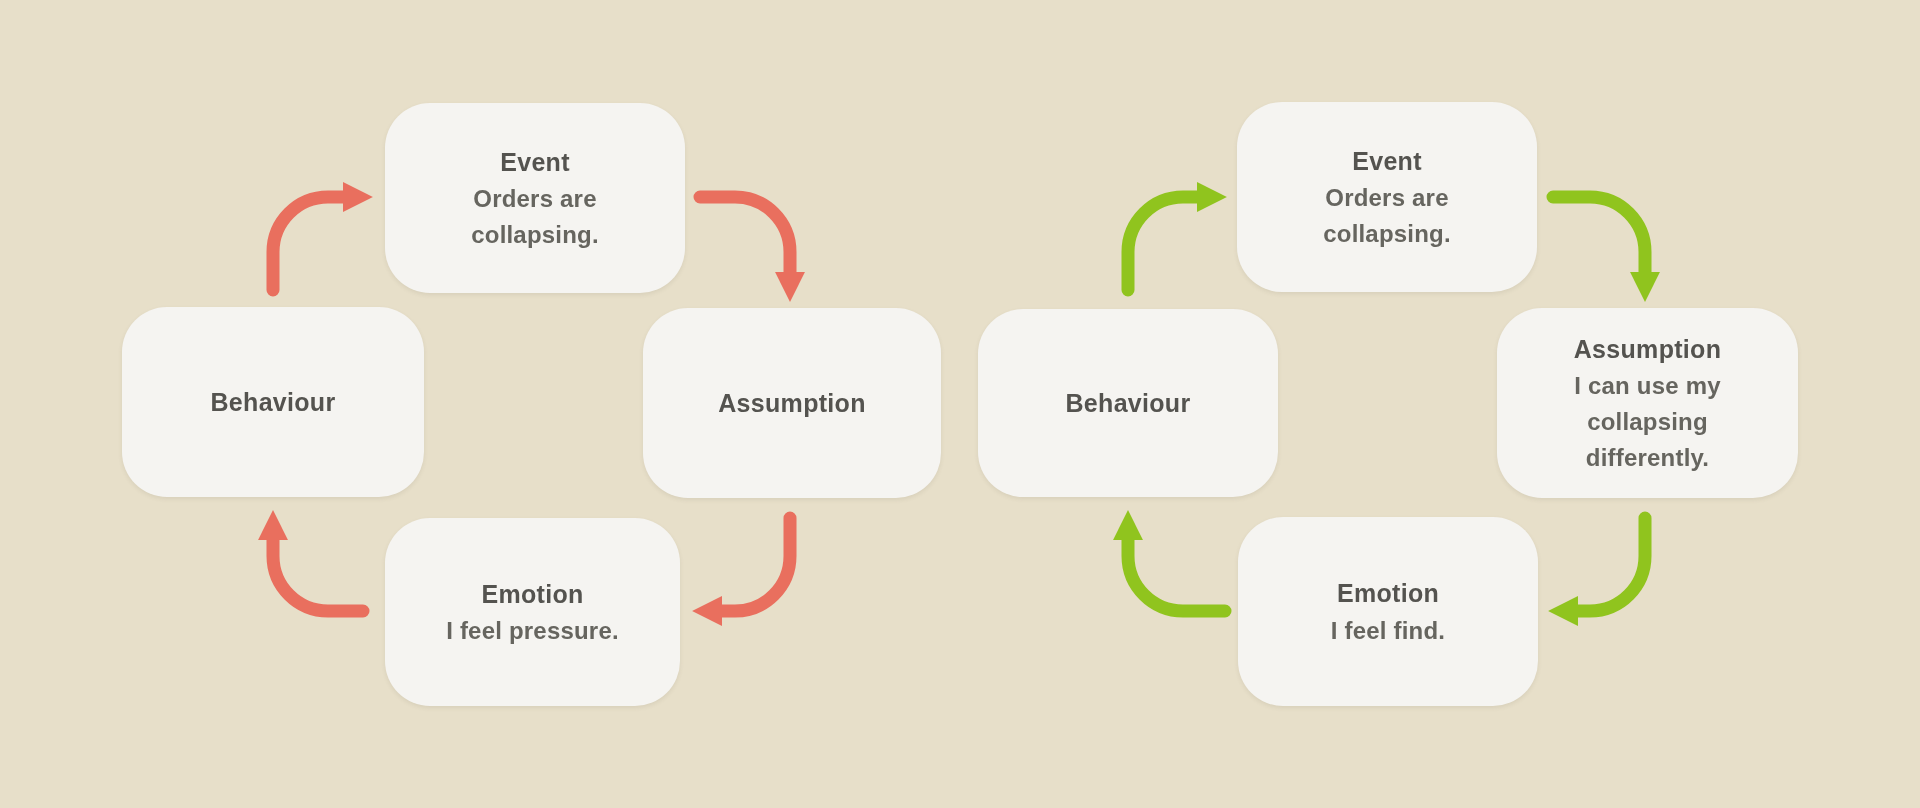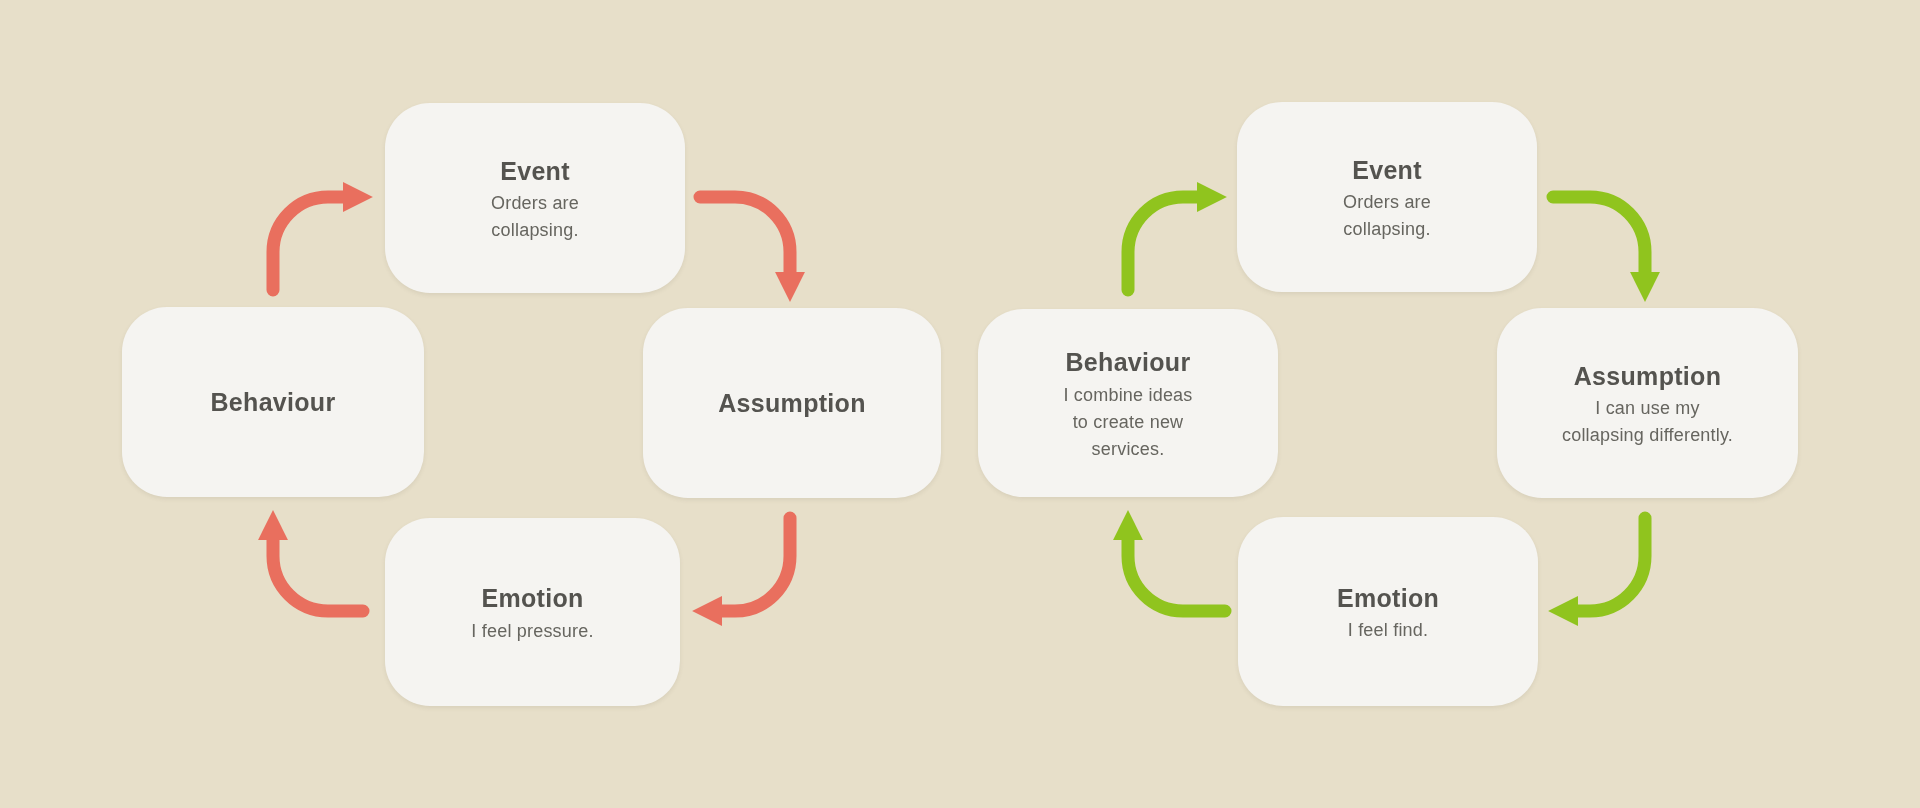--- a/index.html
+++ b/index.html
@@ -39,25 +39,26 @@
     box-shadow:0 2px 4px rgba(90,80,60,0.10);
   }
   .node-title{
     font-weight:bold;
     font-size:25px;
     line-height:1.55;
     color:var(--title);
     letter-spacing:0.3px;
   }
   .node-body{
-    font-size:18px;
+    font-size:24px;
     line-height:1.5;
     color:var(--body);
     white-space:pre-line;
     letter-spacing:0.2px;
+    font-weight:bold;
   }
   
   .l-event      {left:385px;  top:103px; width:300px; height:190px;}
   .l-assumption {left:643px;  top:308px; width:298px; height:190px;}
   .l-emotion    {left:385px;  top:518px; width:295px; height:188px;}
   .l-behaviour  {left:122px;  top:307px; width:302px; height:190px;}
   
   .r-event      {left:1237px; top:102px; width:300px; height:190px;}
   .r-assumption {left:1497px; top:308px; width:301px; height:190px;}
   .r-emotion    {left:1238px; top:517px; width:300px; height:189px;}
@@ -119,18 +120,15 @@
     <div class="node-title">Assumption</div>
     <div class="node-body">I can use my
 collapsing differently.</div>
   </div>
   <div class="node r-emotion">
     <div class="node-title">Emotion</div>
     <div class="node-body">I feel find.</div>
   </div>
   <div class="node r-behaviour">
     <div class="node-title">Behaviour</div>
-    <div class="node-body">I combine ideas
-to create new
-services.</div>
   </div>
 
 </div>
 
 </body></html>

